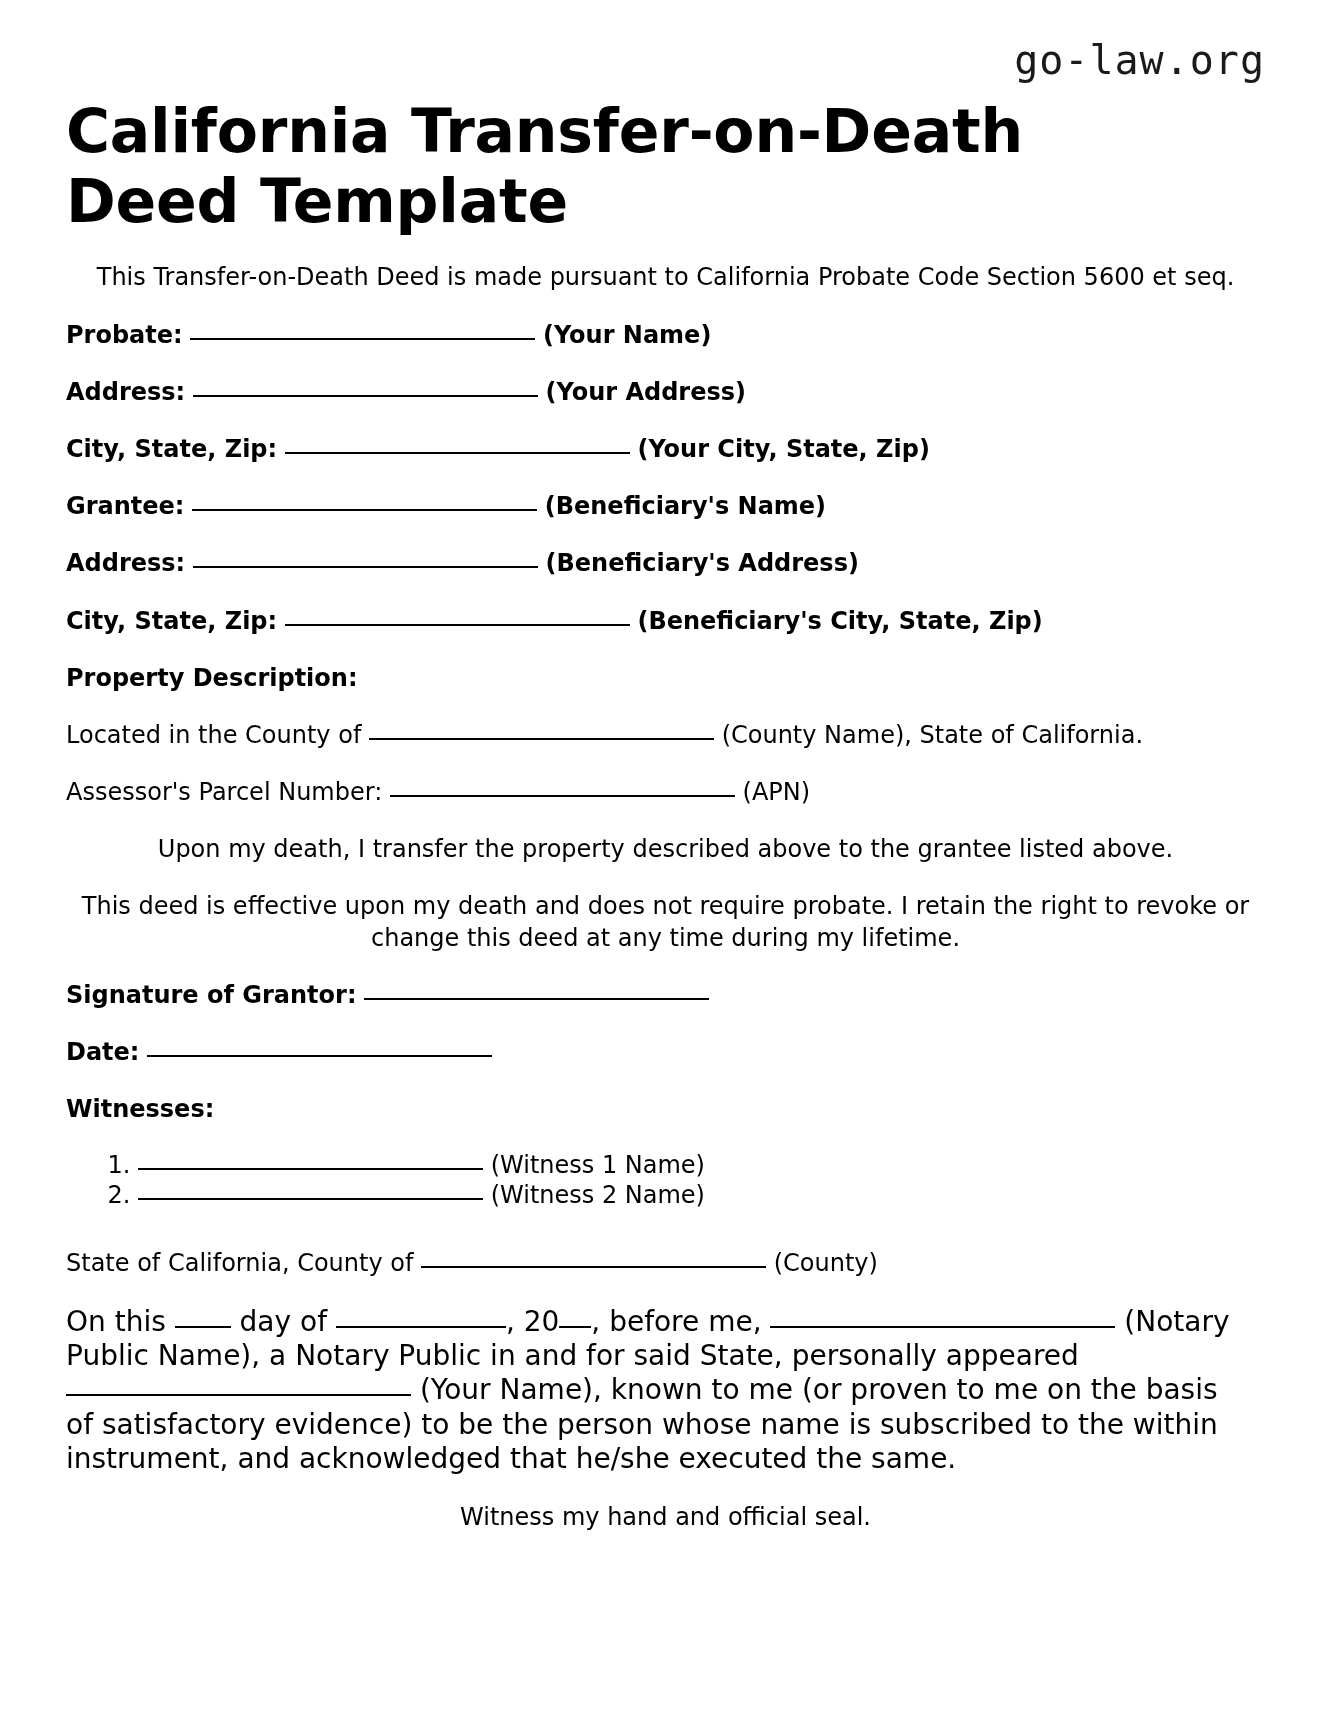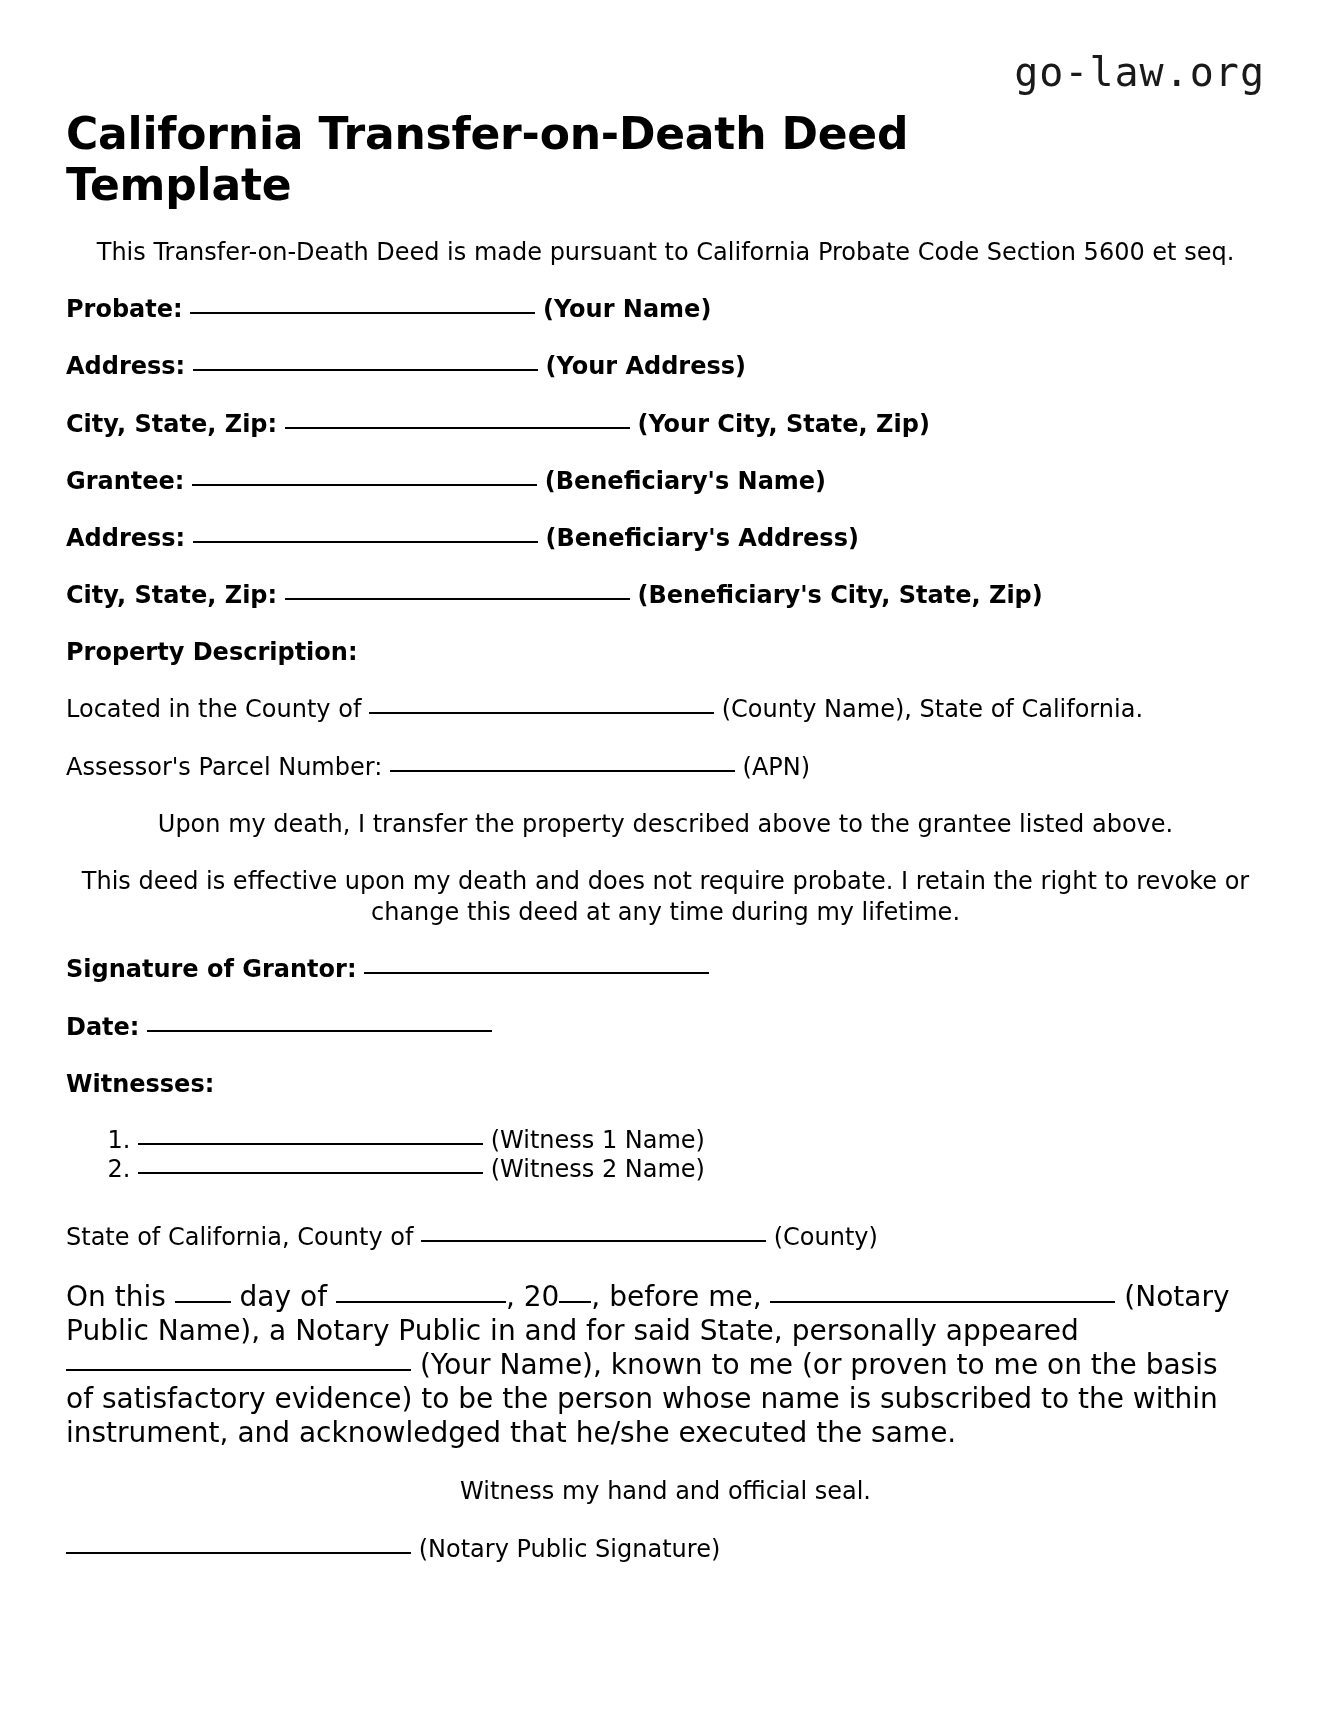--- a/index.html
+++ b/index.html
@@ -10,38 +10,38 @@
   body {
     font-family: "DejaVu Sans", sans-serif;
     color: #000000;
   }
   .page {
     position: relative;
     width: 1331px;
     height: 1723px;
     background: #ffffff;
     box-sizing: border-box;
-    padding: 52px 66px 0 66px;
+    padding: 40px 66px 0 66px;
     overflow: hidden;
   }
   .brand-row {
     text-align: right;
     height: 56px;
   }
   .brand {
     font-family: "DejaVu Sans Mono", monospace;
     font-size: 40px;
     letter-spacing: 1px;
     color: #1a1a1a;
     line-height: 1;
     display: inline-block;
   }
   h1.doc-title {
     font-family: "DejaVu Sans", sans-serif;
-    font-size: 44px;
+    font-size: 60px;
     font-weight: bold;
     line-height: 1.17;
     margin: 0 0 26px 0;
     letter-spacing: -0.2px;
     max-width: 1000px;
   }
   p.body-text {
     font-size: 24px;
     line-height: 1.30;
     margin: 0 0 26px 0;
@@ -196,18 +196,14 @@
     <span>day of</span>
     <span class="blank b-md"></span><span>, 20</span><span class="blank b-xs"></span><span>, before me,</span>
     <span class="blank b-lg"></span>
     <span>(Notary Public Name), a Notary Public in and for said State, personally appeared</span>
     <span class="blank b-lg"></span>
     <span>(Your Name), known to me (or proven to me on the basis of satisfactory evidence) to be the person whose name is subscribed to the within instrument, and acknowledged that he/she executed the same.</span>
   </p>
 
   <p class="body-text">Witness my hand and official seal.</p>
 
-  <p class="field-line">
-    <span class="blank b-lg"></span>
-    <span>(Notary Public Signature)</span>
-  </p>
 
 </div>
 
 </body></html>

